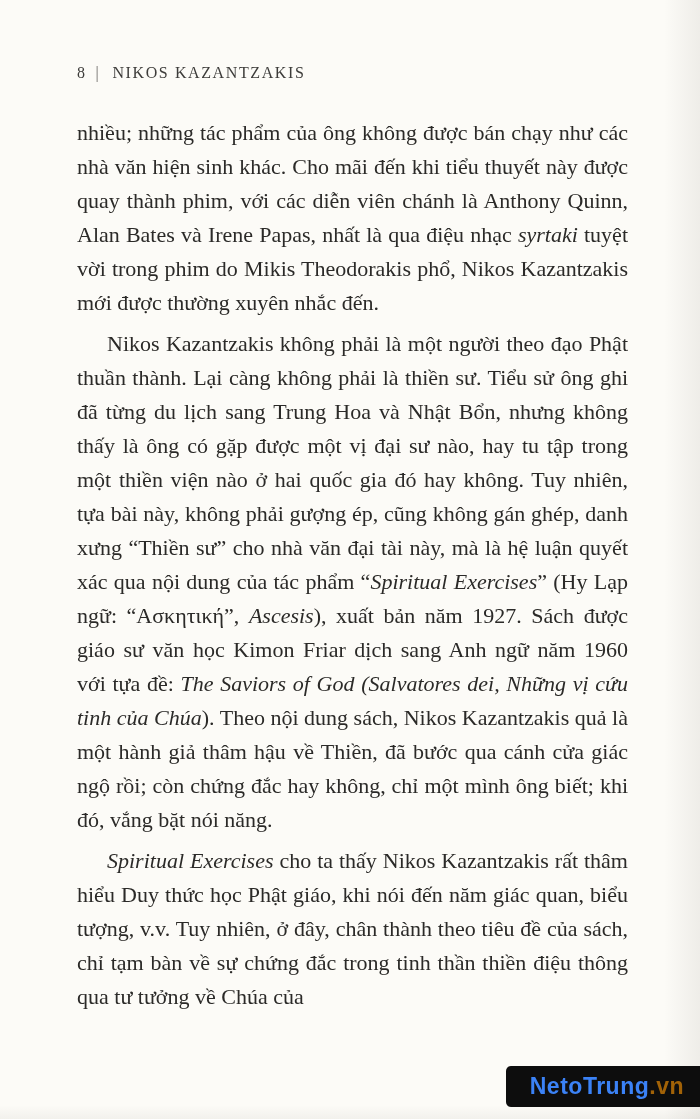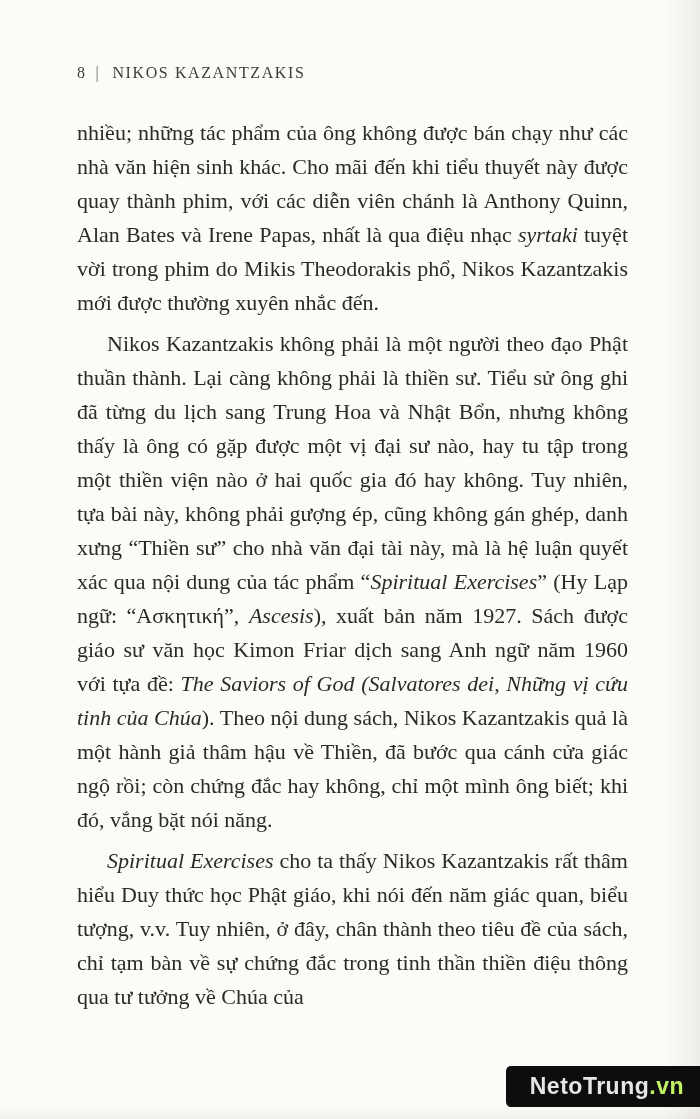--- a/index.html
+++ b/index.html
@@ -63,22 +63,22 @@
     bottom: 12px;
     background: #0d0d0d;
     padding: 7px 16px 7px 24px;
     border-radius: 5px 0 0 5px;
     font-family: "Liberation Sans", sans-serif;
     font-size: 23px;
     font-weight: bold;
     letter-spacing: 0.5px;
     white-space: nowrap;
   }
-  .watermark .wm-white { color: #e5e5e5; }
-  .watermark .wm-accent { color: #bef264; }
+  .watermark .wm-white { color: #3b82f6; }
+  .watermark .wm-accent { color: #a16207; }
 </style>
 </head>
 <body>
 
 <div class="page">
 
   <div class="page-header">
     <span class="pagenum">8</span><span class="divider">|</span><span class="running-title">NIKOS KAZANTZAKIS</span>
   </div>
 

